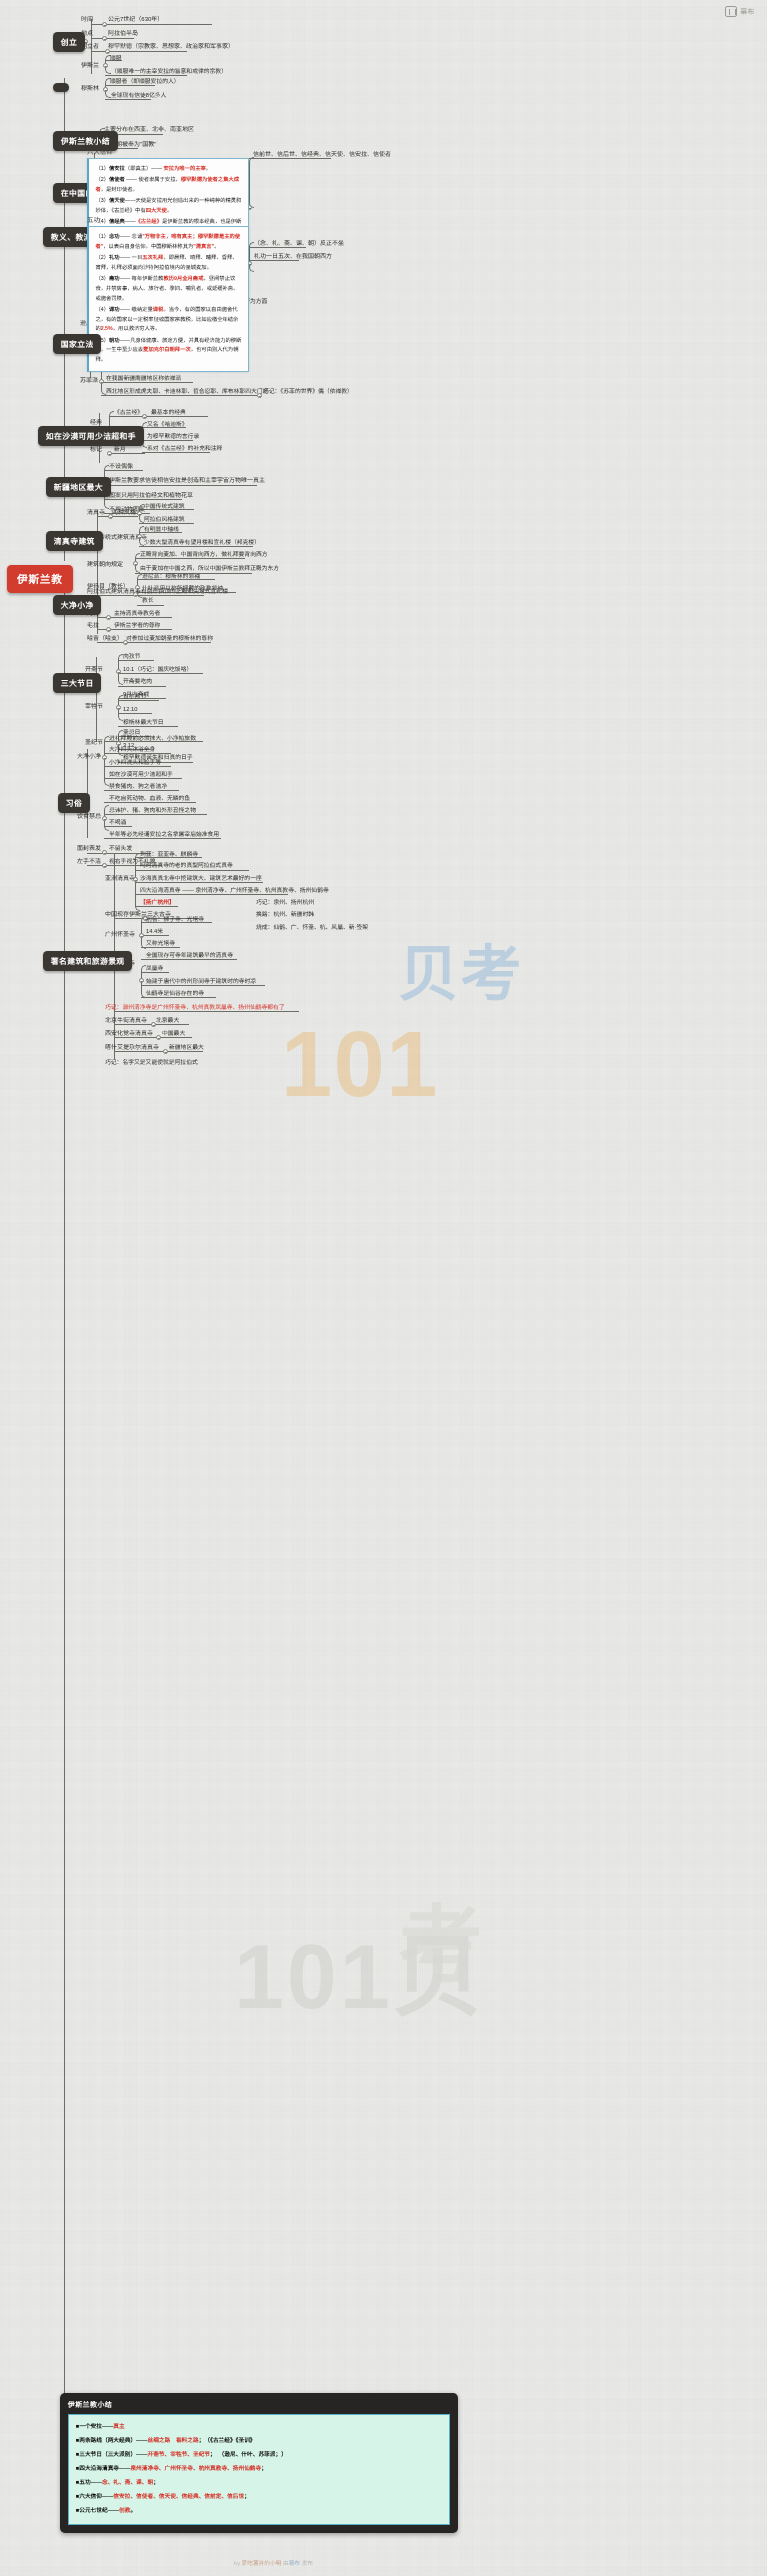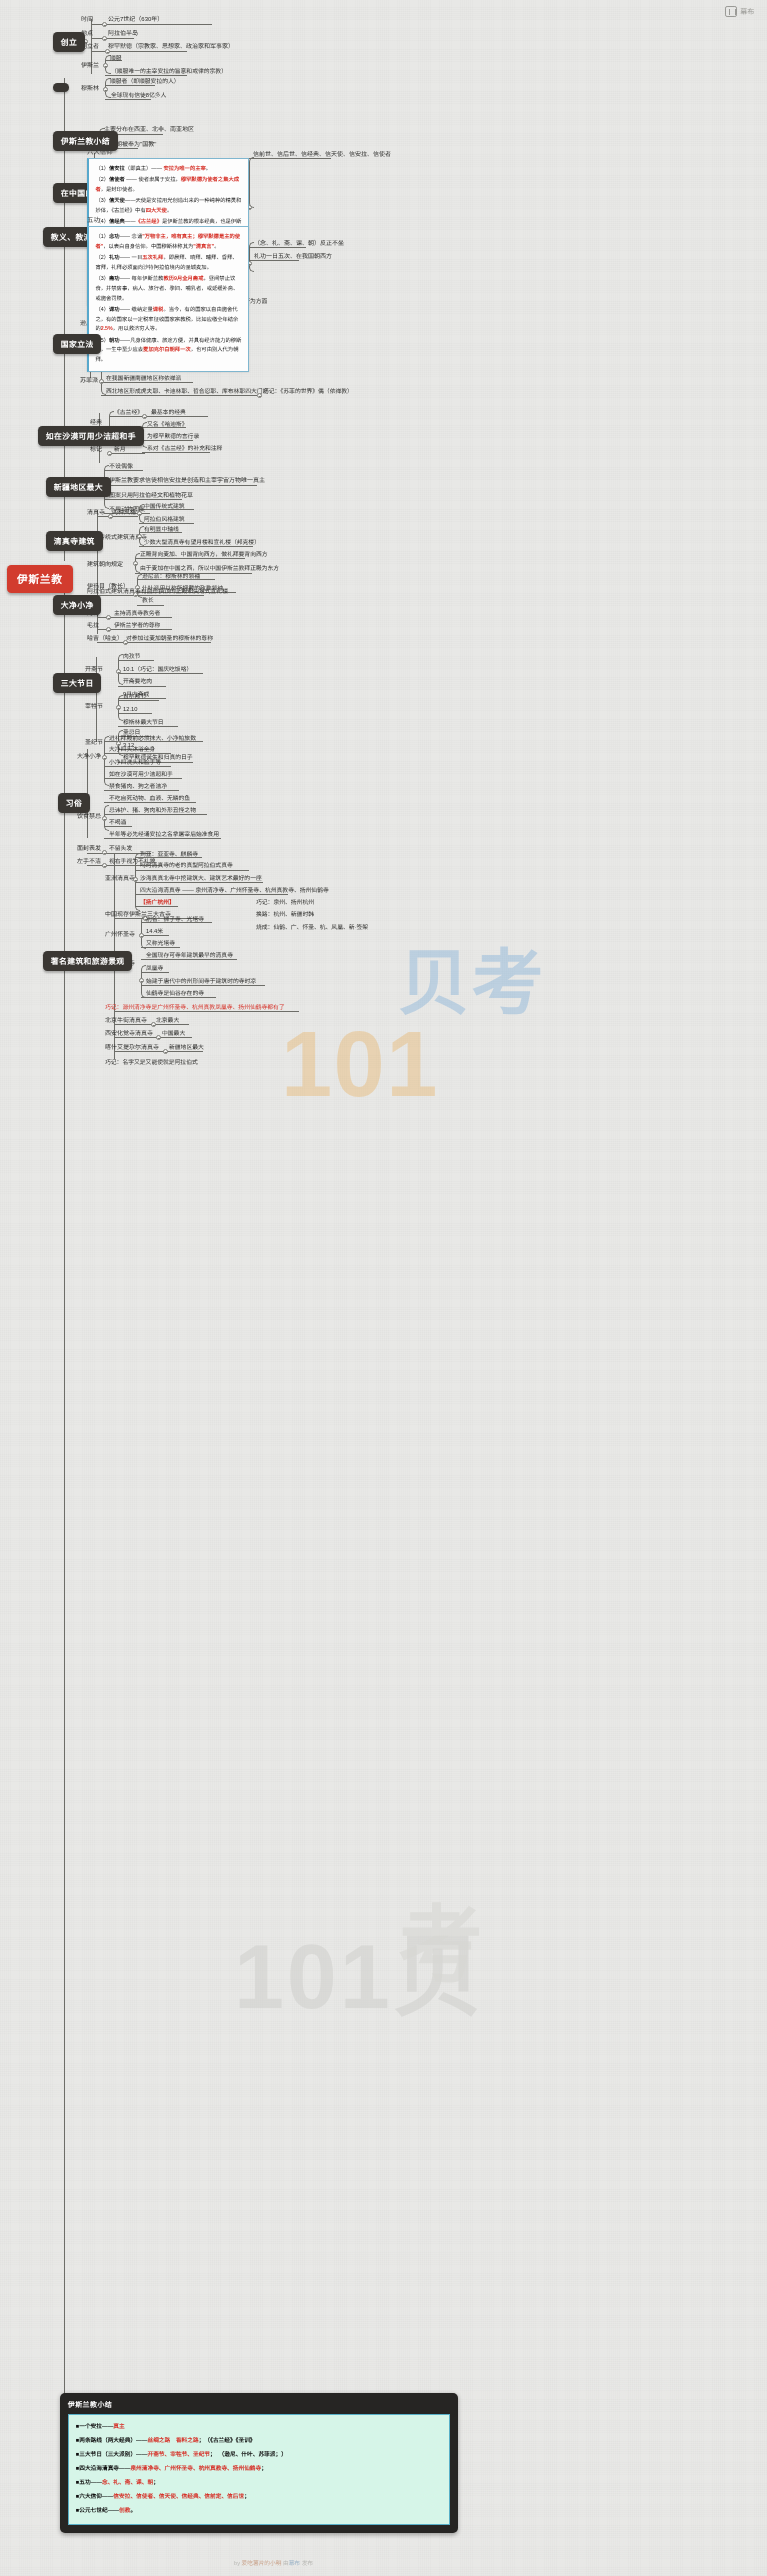--- a/index.html
+++ b/index.html
@@ -20,21 +20,21 @@
     background-image:
       repeating-linear-gradient(0deg, rgba(0,0,0,.012) 0 0.7px, transparent 0.7px 2.1px),
       repeating-linear-gradient(90deg, rgba(0,0,0,.012) 0 0.7px, transparent 0.7px 2.1px);
     pointer-events:none;z-index:0;
   }
   .canvas{position:relative;z-index:2;width:767px;min-height:2576px;}
 
   
   .wm{position:absolute;z-index:1;font-weight:bold;pointer-events:none;user-select:none;}
   .wm-1{left:281px;top:1012px;font-size:92px;color:#e8a23d;opacity:.30;letter-spacing:1.4px;}
-  .wm-2{left:398px;top:924px;font-size:72px;color:#5b9bd5;opacity:.30;letter-spacing:1.4px;}
+  .wm-2{left:398px;top:924px;font-size:61px;color:#5b9bd5;opacity:.30;letter-spacing:1.4px;}
   .wm-3{left:234px;top:1904px;font-size:90px;color:#cfcfcc;opacity:.55;letter-spacing:2.8px;}
   .wm-4{left:398px;top:1876px;font-size:85px;color:#d7d7d3;opacity:.6;}
 
   
   .topbar{position:absolute;right:12.8px;top:5.7px;display:flex;align-items:center;gap:3.6px;z-index:6;}
   .topbar .mark{width:11.4px;height:11.4px;border:1.1px solid #9a9a96;border-radius:2.1px;position:relative;}
   .topbar .mark::before{content:"";position:absolute;left:2.8px;top:2.1px;width:5px;height:6.4px;border-left:1.1px solid #9a9a96;border-right:1.1px solid #9a9a96;}
   .topbar .lbl{font-size:7px;color:#9a9a96;}
 
   

